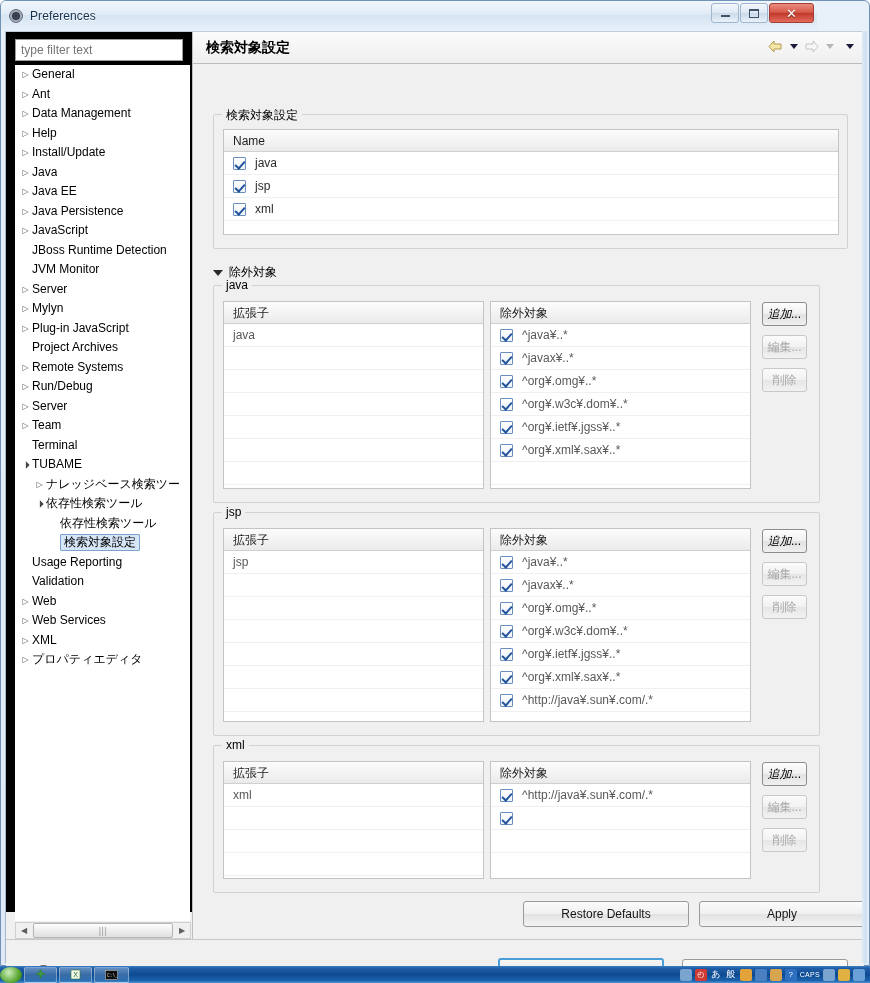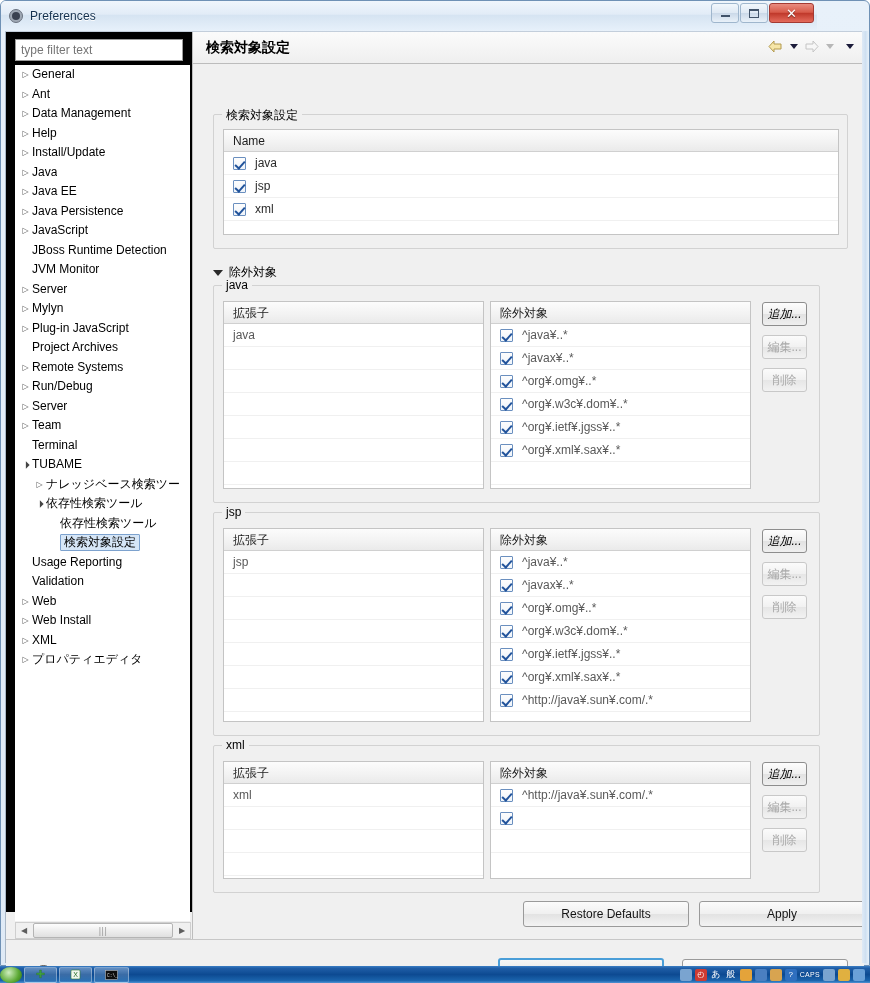--- a/index.html
+++ b/index.html
@@ -501,21 +501,21 @@
           <div class="tnode lvl0">
             <span class="arrow"></span>
             <span class="label-wrap">Validation</span>
           </div>
           <div class="tnode lvl0">
             <span class="arrow">▷</span>
             <span class="label-wrap">Web</span>
           </div>
           <div class="tnode lvl0">
             <span class="arrow">▷</span>
-            <span class="label-wrap">Web Install</span>
+            <span class="label-wrap">Web Services</span>
           </div>
           <div class="tnode lvl0">
             <span class="arrow">▷</span>
             <span class="label-wrap">XML</span>
           </div>
           <div class="tnode lvl0">
             <span class="arrow">▷</span>
             <span class="label-wrap">プロパティエディタ</span>
           </div>
         </div>

